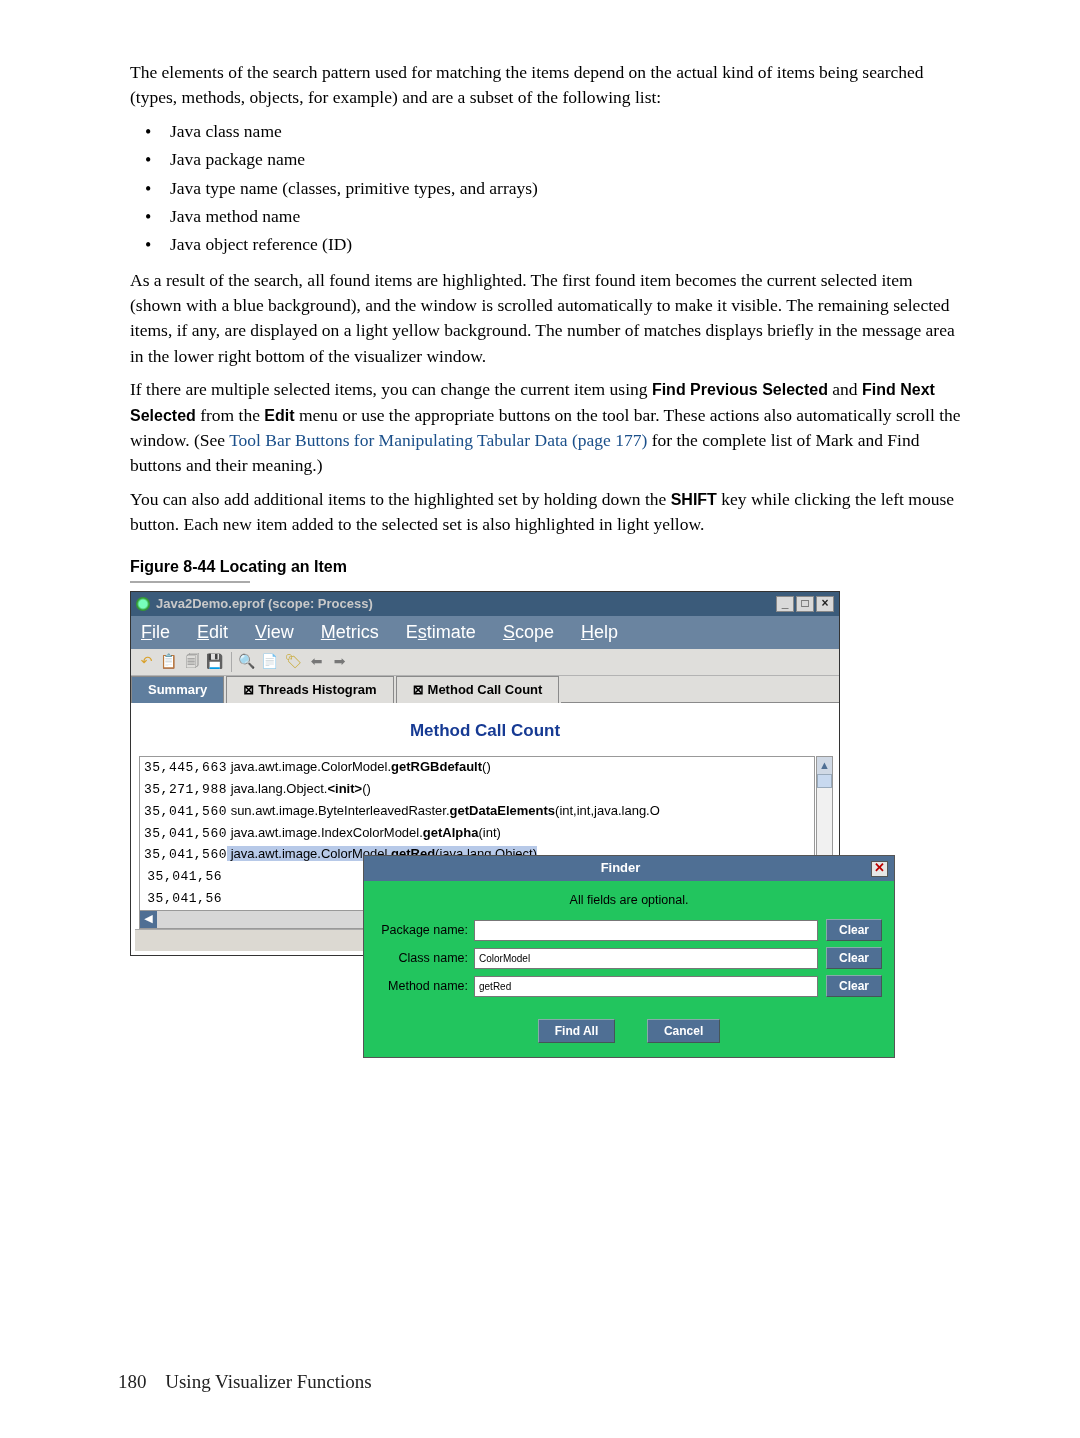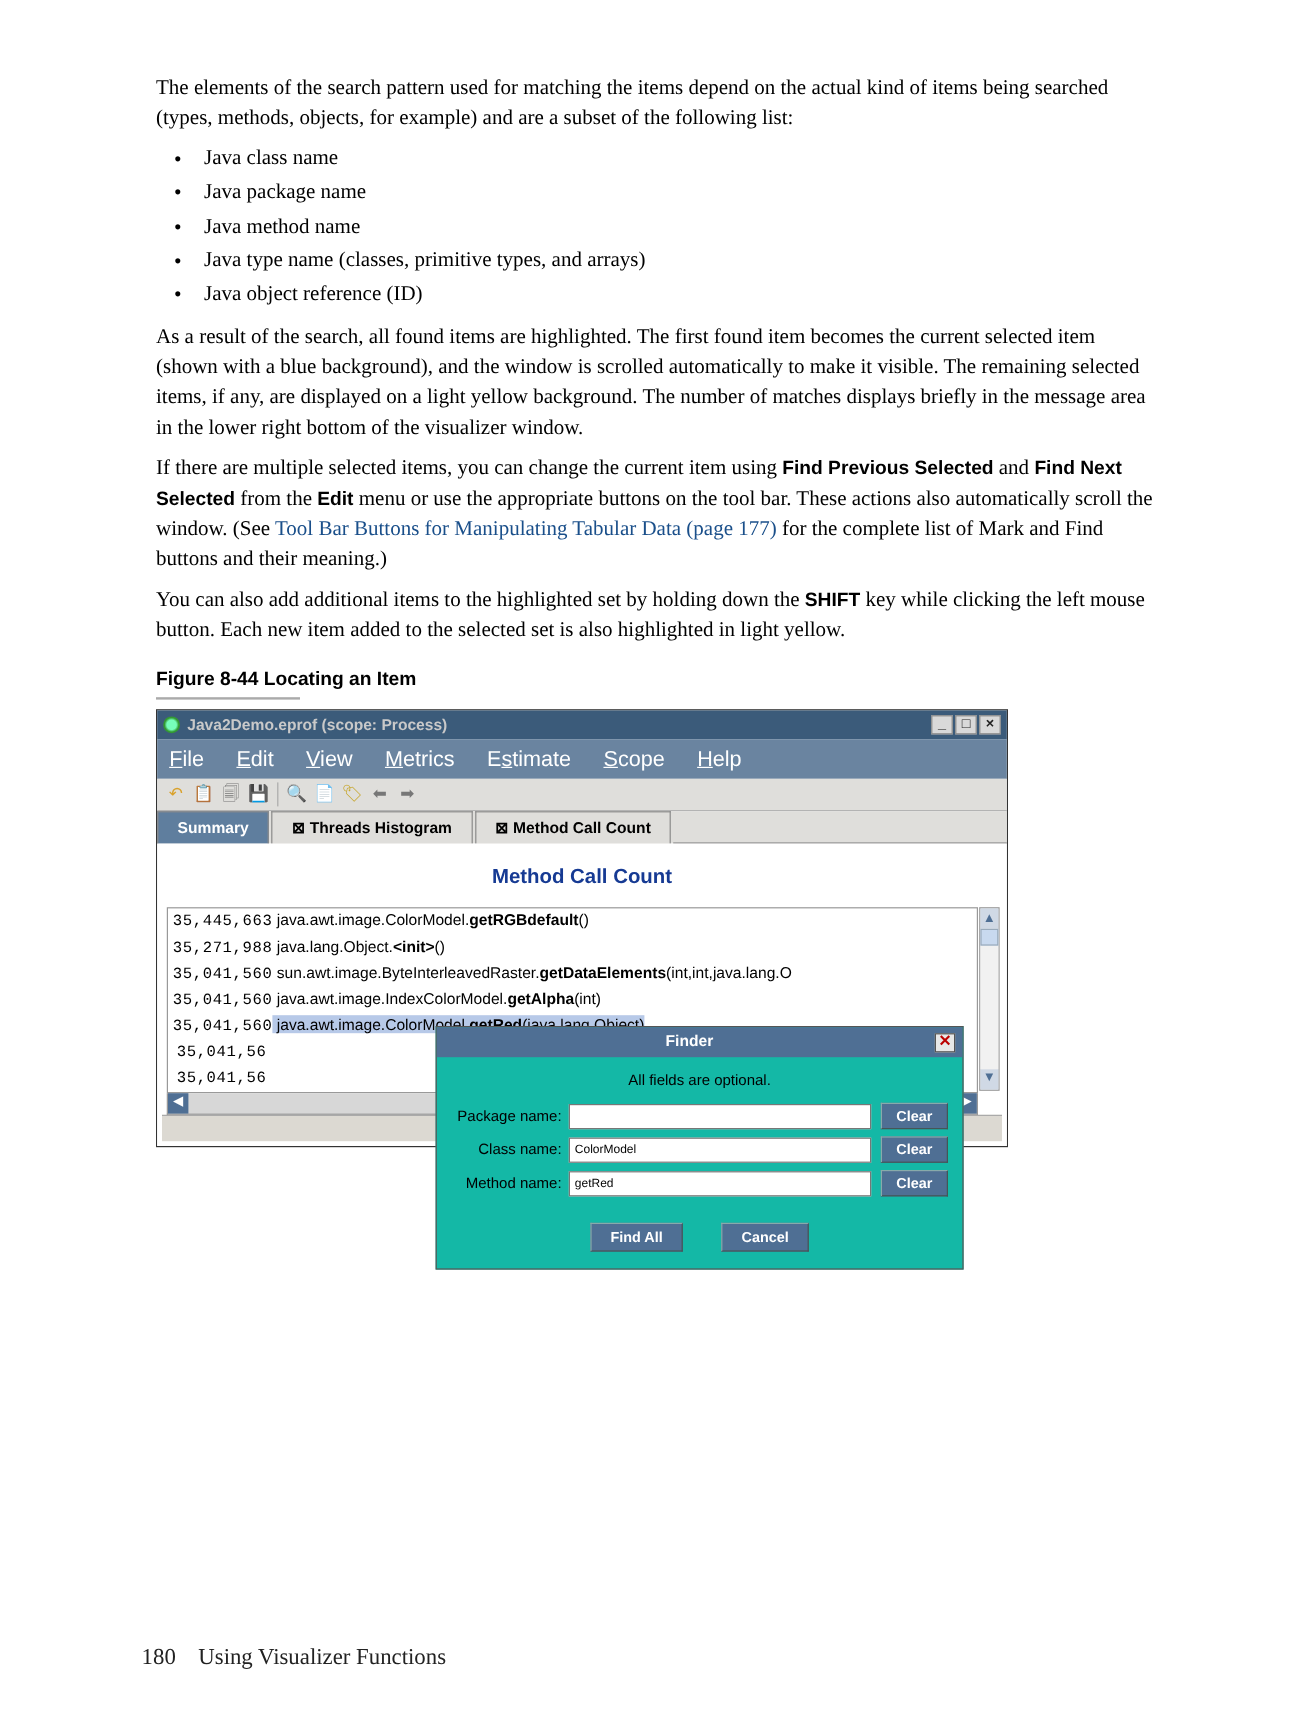--- a/index.html
+++ b/index.html
@@ -48,21 +48,21 @@
   .data-row .num { display: inline-block; min-width: 78px; text-align: right; letter-spacing: 0.5px; font-family: 'Courier New', monospace; font-size: 13px; }
   .data-row .sel-blue { background: #b7c9e8; }
   .hscroll { height: 18px; background: #d7d7d7; margin: 0 20px 0 4px; display: flex; justify-content: space-between; border: 1px solid #999; border-top: none; }
   .hscroll .arrow { width: 17px; background: #4f6f94; color: #fff; display: flex; align-items: center; justify-content: center; font-size: 11px; }
   .vscroll { position: absolute; right: 2px; top: 0; width: 17px; bottom: 20px; background: #eee; border: 1px solid #999; display: flex; flex-direction: column; justify-content: space-between; }
   .vscroll .arrow { height: 17px; background: #d0d9e5; color: #4f6f94; display: flex; align-items: center; justify-content: center; font-size: 11px; }
   .vscroll .track { flex: 1; background: #f1f1f1; position: relative; }
   .vscroll .thumb-top { position: absolute; top: 0; left: 0; right: 0; height: 14px; background: #c8d9ef; border: 1px solid #9ab; }
   .statusband { height: 22px; background: #dcd9d2; border-top: 1px solid #aaa; }
 
-  .finder-dialog { position: absolute; left: 232px; top: 152px; width: 440px; background: #14b8a6; border: 1px solid #555; font-family: Arial, Helvetica, sans-serif; font-size: 13px; }
+  .finder-dialog { position: absolute; left: 232px; top: 152px; width: 532px; background: #22c55e; border: 1px solid #555; font-family: Arial, Helvetica, sans-serif; font-size: 13px; }
   .finder-title { background: #4f6f94; color: #fff; font-weight: bold; padding: 3px 6px; display: flex; align-items: center; }
   .finder-title .ftxt { flex: 1; text-align: center; }
   .finder-title .close-btn { width: 17px; height: 16px; background: #e7e7e7; border: 1px solid #555; color: #b00; font-weight: bold; display: flex; align-items: center; justify-content: center; font-size: 13px; }
   .finder-body { padding: 10px 12px 14px 12px; }
   .finder-hint { text-align: center; font-size: 12.5px; margin-bottom: 10px; }
   .finder-row { display: flex; align-items: center; margin-bottom: 6px; }
   .finder-row label { width: 98px; text-align: right; padding-right: 6px; font-size: 12.5px; }
   .finder-row input { flex: 1; height: 21px; border: 1px solid #777; background: #fff; padding: 0 4px; font-size: 10px; font-family: Arial; }
   .finder-row .clear-btn, .finder-actions button { background: #4f6f94; color: #fff; border: 1px outset #8aa; font-weight: bold; font-size: 12px; padding: 3px 12px; margin-left: 8px; cursor: pointer; }
   .finder-actions { text-align: center; margin-top: 22px; }
@@ -71,22 +71,22 @@
   .page-footer { position: absolute; bottom: 42px; left: 118px; font-size: 19px; color: #222; }
   .page-footer .pn { margin-right: 14px; }
 </style>
 </head>
 <body>
 
 <p class="para">The elements of the search pattern used for matching the items depend on the actual kind of items being searched (types, methods, objects, for example) and are a subset of the following list:</p>
 <ul class="search-list">
   <li>Java class name</li>
   <li>Java package name</li>
+  <li>Java type name (classes, primitive types, and arrays)</li>
   <li>Java method name</li>
-  <li>Java type name (classes, primitive types, and arrays)</li>
   <li>Java object reference (ID)</li>
 </ul>
 <p class="para">As a result of the search, all found items are highlighted. The first found item becomes the current selected item (shown with a blue background), and the window is scrolled automatically to make it visible. The remaining selected items, if any, are displayed on a light yellow background. The number of matches displays briefly in the message area in the lower right bottom of the visualizer window.</p>
 <p class="para">
   <span>If there are multiple selected items, you can change the current item using </span><span class="bold">Find Previous Selected</span><span> and </span><span class="bold">Find Next Selected</span><span> from the </span><span class="bold">Edit</span><span> menu or use the appropriate buttons on the tool bar. These actions also automatically scroll the window. (See </span><a href="#" class="doc-link">Tool Bar Buttons for Manipulating Tabular Data (page 177)</a><span> for the complete list of Mark and Find buttons and their meaning.)</span>
 </p>
 <p class="para">
   <span>You can also add additional items to the highlighted set by holding down the </span><span class="bold">SHIFT</span><span> key while clicking the left mouse button. Each new item added to the selected set is also highlighted in light yellow.</span>
 </p>
 

